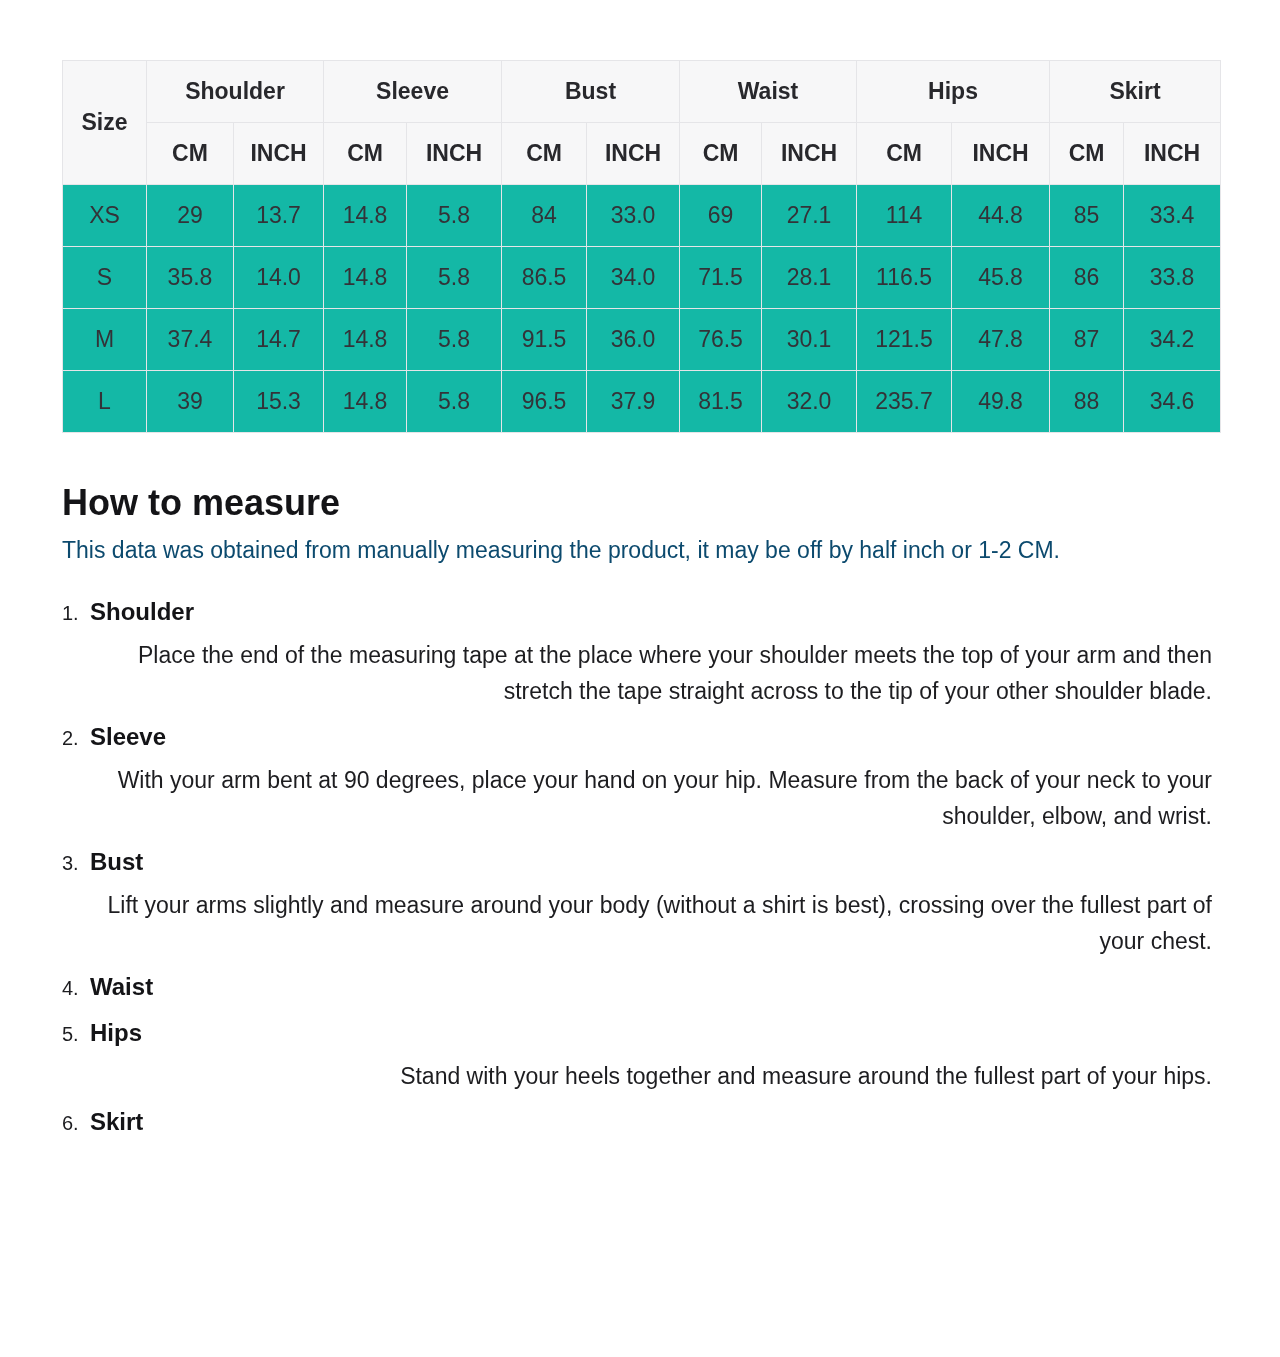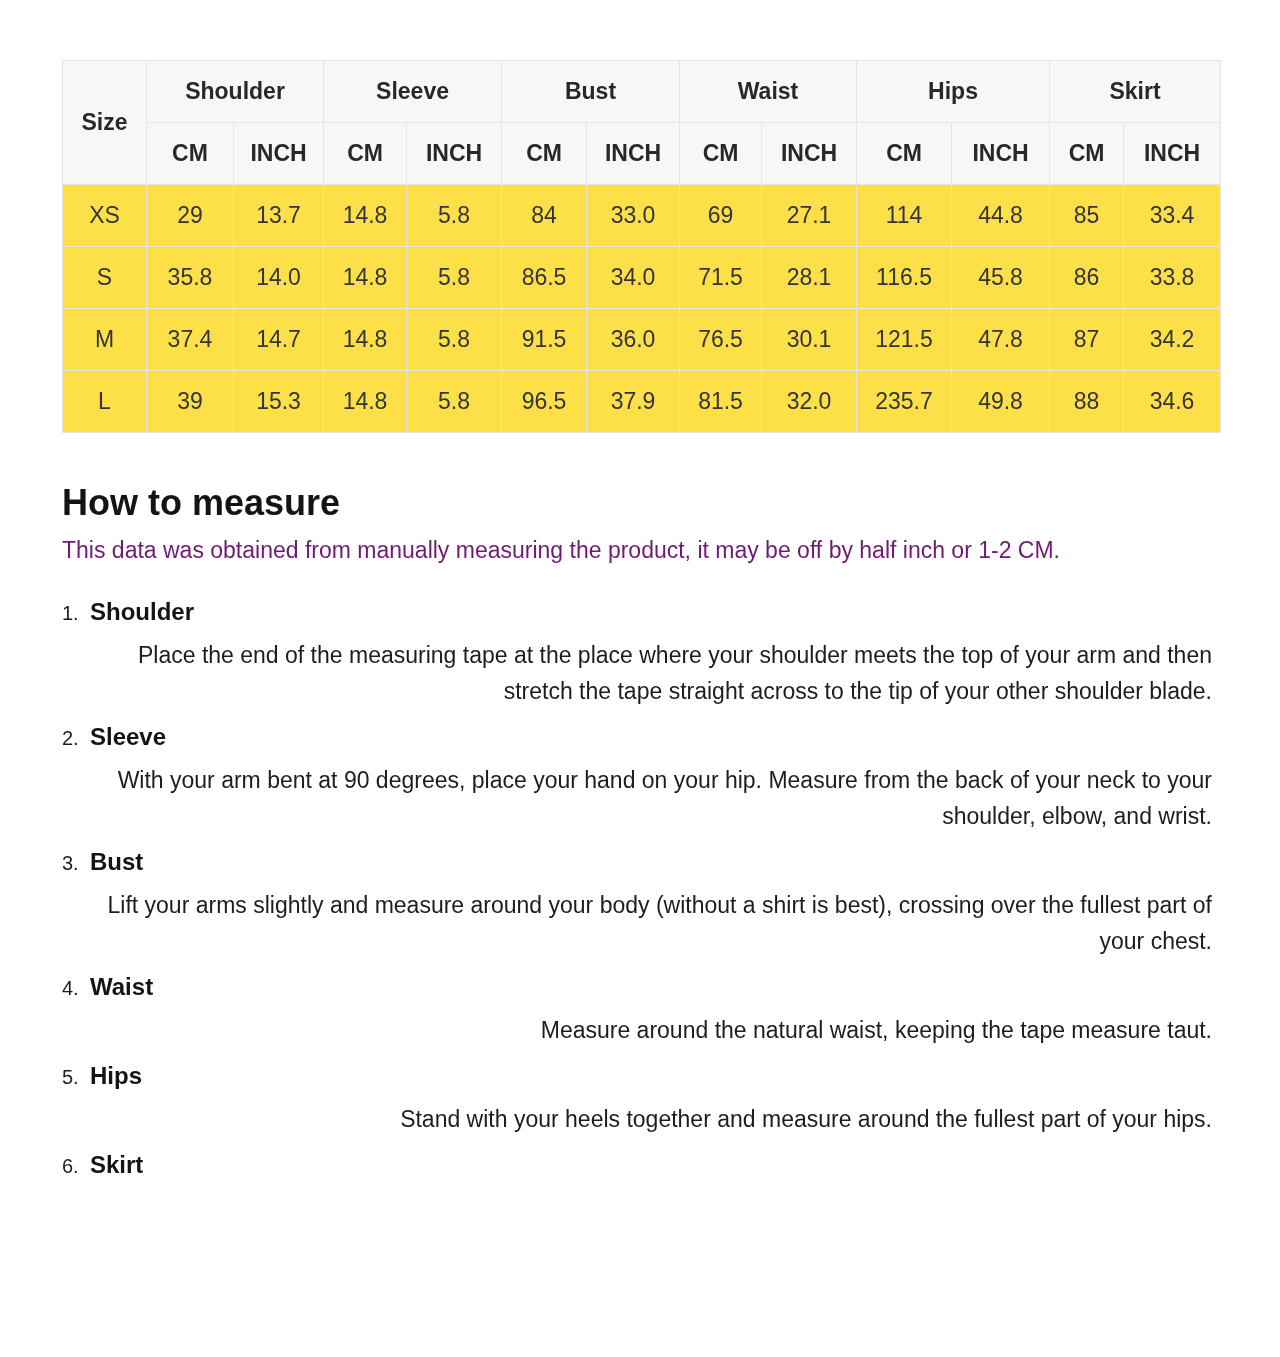--- a/index.html
+++ b/index.html
@@ -30,41 +30,41 @@
     padding: 0;
   }
   .size-table thead th {
     background: var(--header-bg, #f7f7f8);
     font-weight: 700;
     font-size: 23px;
     color: #28282c;
     height: 62px;
   }
   .size-table tbody td {
-    background: #fde047;
+    background: #14b8a6;
     font-weight: 400;
     font-size: 23px;
     color: #333338;
     height: 62px;
   }
 
   
   h2.htm-title {
     font-size: 36px;
     line-height: 44px;
     font-weight: 700;
     color: #141417;
     margin: 48px 0 7px 0;
   }
   p.intro {
     font-size: 23px;
     line-height: 36px;
     margin: 0 0 26px 0;
     max-width: 1152px;
-    color: #701a75;
+    color: #0c4a6e;
   }
   ol.steps {
     list-style: none;
     margin: 0;
     padding: 0;
   }
   li.step { margin: 0 0 10px 0; }
   .step-head {
     display: flex;
     align-items: baseline;
@@ -224,21 +224,20 @@
         <span class="step-num">3.</span>
         <span class="step-label">Bust</span>
       </div>
       <p class="step-desc">Lift your arms slightly and measure around your body (without a shirt is best), crossing over the fullest part of your chest.</p>
     </li>
     <li class="step">
       <div class="step-head">
         <span class="step-num">4.</span>
         <span class="step-label">Waist</span>
       </div>
-      <p class="step-desc">Measure around the natural waist, keeping the tape measure taut.</p>
     </li>
     <li class="step">
       <div class="step-head">
         <span class="step-num">5.</span>
         <span class="step-label">Hips</span>
       </div>
       <p class="step-desc">Stand with your heels together and measure around the fullest part of your hips.</p>
     </li>
     <li class="step">
       <div class="step-head">

